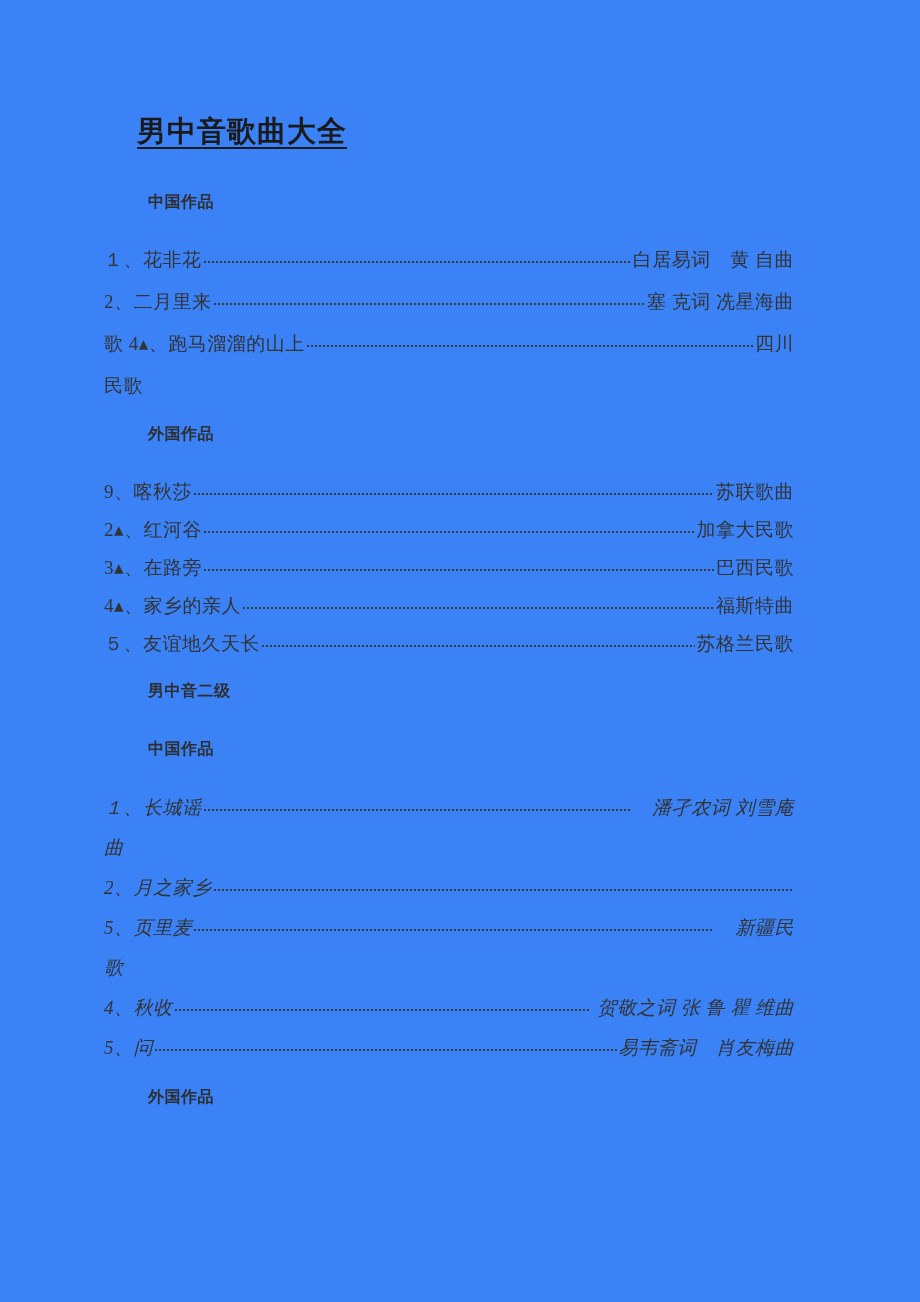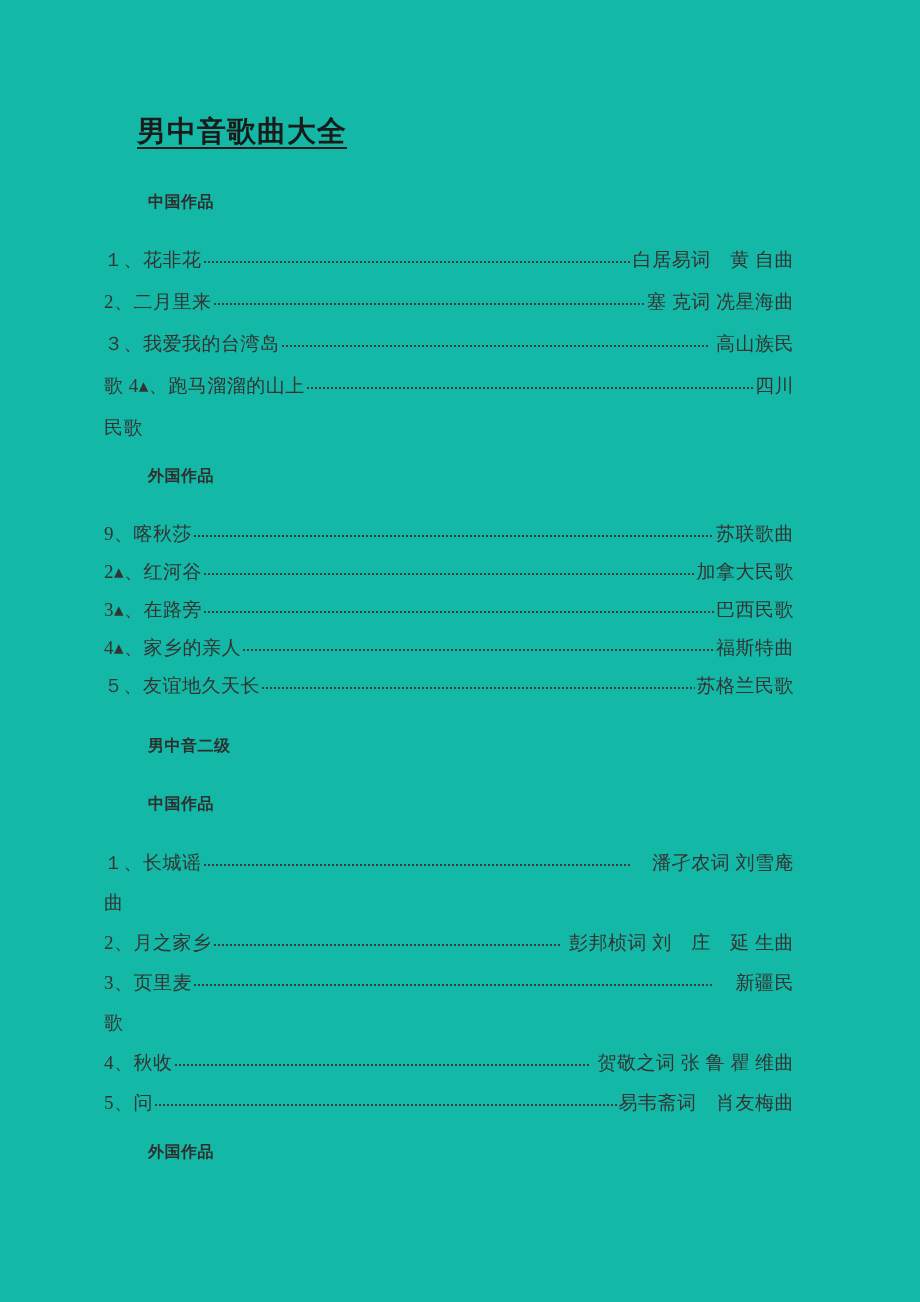--- a/index.html
+++ b/index.html
@@ -1,44 +1,44 @@
 <!DOCTYPE html>
 <html><head>
 <meta charset="utf-8">
 <style>
   html,body{margin:0;padding:0;background:#fff;}
   .page{
-    width:920px;height:1302px;background:#14b8a6;box-sizing:border-box;
+    width:920px;height:1302px;background:#3b82f6;box-sizing:border-box;
     padding:112px 126px 0 104px;
     font-family:"Liberation Serif","DejaVu Serif",serif;
     color:#333333;font-size:19px;overflow:hidden;
   }
   .title{
     display:inline-block;font-size:29px;font-weight:700;color:#1a1a1a;
     margin:0 0 0 33px;line-height:38px;
     text-decoration:underline;text-decoration-thickness:2px;text-underline-offset:6px;
     letter-spacing:1px;
   }
   .heading{
     font-size:16px;font-weight:700;color:#2e2e2e;
     margin:0 0 0 44px;line-height:26px;letter-spacing:0.5px;
   }
   .h-first{margin-top:39px;}
   .h-second{margin-top:14px;}
-  .h-level{margin-top:28px;}
+  .h-level{margin-top:15px;}
   .h-third{margin-top:32px;}
   .h-fourth{margin-top:16px;}
   .list{margin:0;padding:0;text-align:right;}
   .list-1{margin-top:24px;}
   .list-2{margin-top:26px;}
   .list-3{margin-top:26px;}
   .row{display:flex;align-items:center;width:100%;}
   .r1{height:42px;}
   .r2{height:38px;}
-  .r3{height:40px;}
+  .r3{height:40px;font-style:italic;}
   .t{white-space:pre;flex:0 0 auto;letter-spacing:0.5px;}
   .lead{
     flex:1 1 auto;height:2px;align-self:center;margin:4px 2px 0 2px;
     background-image:repeating-linear-gradient(to right,#3a3a3a 0 2px,transparent 2px 4px);
   }
   .cont .t{flex:0 0 auto;}
 </style>
 </head>
 <body>
 
@@ -51,25 +51,20 @@
   <div class="list list-1">
     <div class="row r1">
       <span class="t">１、花非花</span>
       <span class="lead"></span>
       <span class="t">白居易词　黄 自曲</span>
     </div>
     <div class="row r1">
       <span class="t">2、二月里来</span>
       <span class="lead"></span>
       <span class="t">塞 克词 冼星海曲</span>
-    </div>
-    <div class="row r1">
-      <span class="t">３、我爱我的台湾岛</span>
-      <span class="lead"></span>
-      <span class="t"> 高山族民</span>
     </div>
     <div class="row r1">
       <span class="t">歌 4▴、跑马溜溜的山上</span>
       <span class="lead"></span>
       <span class="t">四川</span>
     </div>
     <div class="row r1 cont">
       <span class="t">民歌</span>
     </div>
   </div>
@@ -113,24 +108,23 @@
       <span class="t">１、长城谣</span>
       <span class="lead"></span>
       <span class="t">　潘孑农词 刘雪庵</span>
     </div>
     <div class="row r3 cont">
       <span class="t">曲</span>
     </div>
     <div class="row r3">
       <span class="t">2、月之家乡</span>
       <span class="lead"></span>
-      <span class="t"> 彭邦桢词 刘　庄　延 生曲</span>
     </div>
     <div class="row r3">
-      <span class="t">3、页里麦</span>
+      <span class="t">5、页里麦</span>
       <span class="lead"></span>
       <span class="t">　新疆民</span>
     </div>
     <div class="row r3 cont">
       <span class="t">歌</span>
     </div>
     <div class="row r3">
       <span class="t">4、秋收</span>
       <span class="lead"></span>
       <span class="t"> 贺敬之词 张 鲁 瞿 维曲</span>

